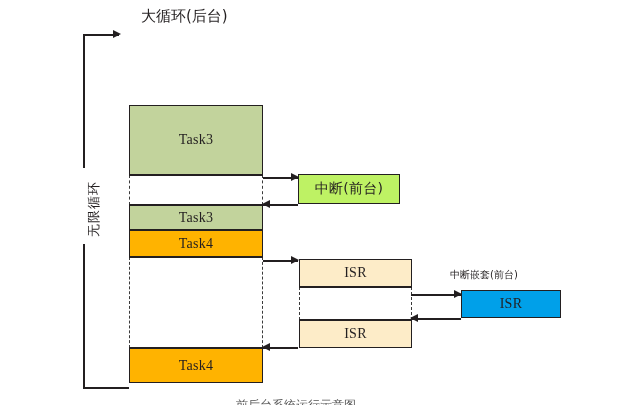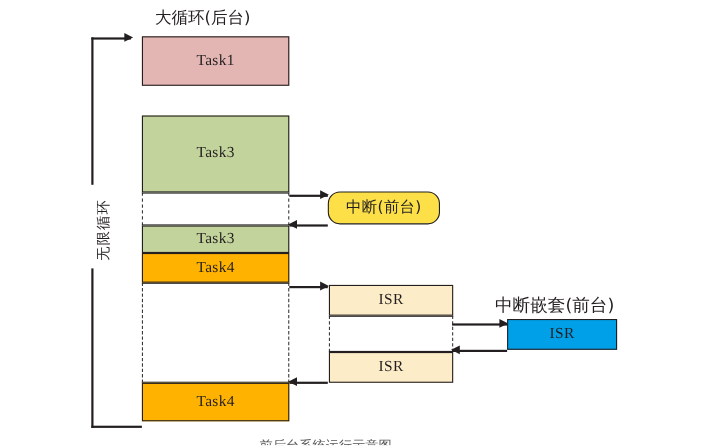--- a/index.html
+++ b/index.html
@@ -85,21 +85,21 @@
     overflow: hidden;
   }
 </style>
 </head>
 <body>
 
 <div id="canvas">
 
   <div class="lbl cn" style="left:141px; top:7px; font-size:15px;">大循环(后台)</div>
 
-  <div class="lbl cn" style="left:450px; top:268px; font-size:16px;">中断嵌套(前台)</div>
+  <div class="lbl cn" style="left:450px; top:268px; font-size:10px;">中断嵌套(前台)</div>
 
   <div class="hline" style="left:83px; top:34px; width:36px; height:1.6px;"></div>
   <div class="arrow-head-r" style="left:113px; top:30px;"></div>
 
   <div class="vline" style="left:83px; top:34px; width:1.6px; height:134px;"></div>
   <div class="vline" style="left:83px; top:244px; width:1.6px; height:145px;"></div>
 
   <div class="hline" style="left:83px; top:387px; width:46px; height:1.6px;"></div>
 
   <div class="rot-label" style="left:58px; top:200px; width:72px; text-align:center;">无限循环</div>
@@ -114,21 +114,21 @@
   <div class="hline" style="left:129px; top:204px; width:134px; height:1.3px;"></div>
   <div class="hline" style="left:129px; top:257px; width:134px; height:1.3px;"></div>
   <div class="hline" style="left:129px; top:347px; width:134px; height:1.3px;"></div>
 
   <div class="hline" style="left:263px; top:177px; width:35px; height:1.6px;"></div>
   <div class="arrow-head-r" style="left:291px; top:173px;"></div>
 
   <div class="hline" style="left:263px; top:204px; width:35px; height:1.6px;"></div>
   <div class="arrow-head-l" style="left:262px; top:200px;"></div>
 
-  <div class="blk cn" id="interruptblock" style="left: 298px; top: 174px; width: 102px; height: 30px; background: #fde047; border-radius: 11px;">中断(前台)</div>
+  <div class="blk cn" id="interruptblock" style="left: 298px; top: 174px; width: 102px; height: 30px; background: #bef264;">中断(前台)</div>
 
   <div class="hline" style="left:263px; top:260px; width:35px; height:1.6px;"></div>
   <div class="arrow-head-r" style="left:291px; top:256px;"></div>
 
   <div class="hline" style="left:263px; top:347px; width:35px; height:1.6px;"></div>
   <div class="arrow-head-l" style="left:262px; top:343px;"></div>
 
   <div class="dash-v" style="left:299px; top:287px; height:33px;"></div>
   <div class="dash-v" style="left:411px; top:287px; height:33px;"></div>
   <div class="hline" style="left:299px; top:287px; width:113px; height:1.3px;"></div>
@@ -137,20 +137,19 @@
   <div class="hline" style="left:411px; top:294px; width:50px; height:1.6px;"></div>
   <div class="arrow-head-r" style="left:454px; top:290px;"></div>
 
   <div class="hline" style="left:411px; top:318px; width:50px; height:1.6px;"></div>
   <div class="arrow-head-l" style="left:410px; top:314px;"></div>
 
   <div class="blk" id="nestedisr" style="left: 461px; top: 290px; width: 100px; height: 28px; background: rgb(0, 160, 233);">ISR</div>
 
   <div class="caption" style="left:236px; top:397px; width:260px; height:8px;">前后台系统运行示意图</div>
 
-<div class="blk" style="left: 129px; top: 33px; width: 134px; height: 45px; background: rgb(227, 181, 179);">Task1</div>
     <div class="blk" style="left: 129px; top: 105px; width: 134px; height: 70px; background: rgb(194, 211, 156);">Task3</div>
     <div class="blk" style="left: 129px; top: 205px; width: 134px; height: 25px; background: rgb(194, 211, 156);">Task3</div>
     <div class="blk" style="left: 129px; top: 230px; width: 134px; height: 27px; background: rgb(255, 179, 0);">Task4</div>
     <div class="blk" style="left: 129px; top: 348px; width: 134px; height: 35px; background: rgb(255, 179, 0);">Task4</div>
     <div class="blk" style="left: 299px; top: 259px; width: 113px; height: 28px; background: rgb(253, 236, 200);">ISR</div>
     <div class="blk" style="left: 299px; top: 320px; width: 113px; height: 28px; background: rgb(253, 236, 200);">ISR</div>
   </div>
 
 </body></html>

